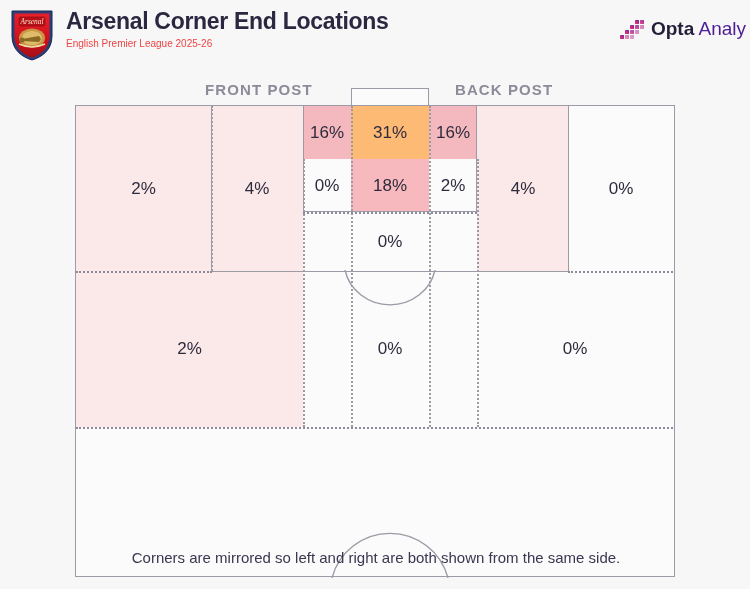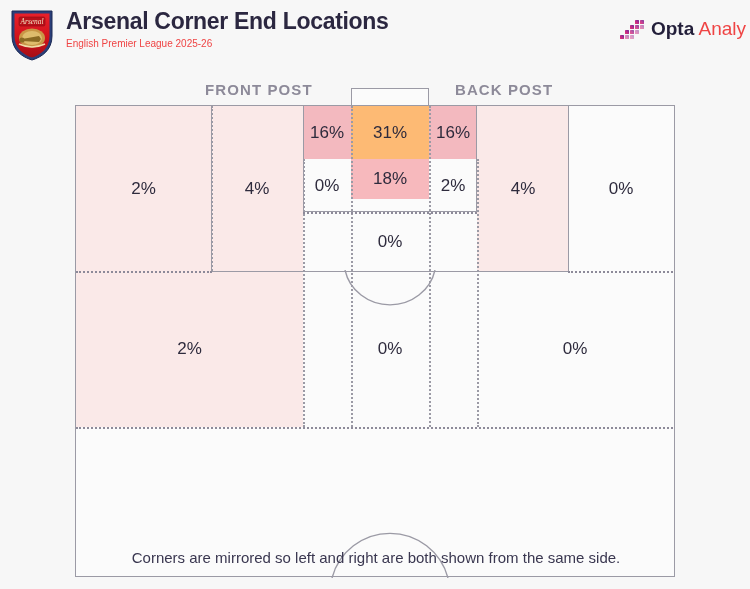--- a/index.html
+++ b/index.html
@@ -28,21 +28,21 @@
   .subtitle{
     position:absolute;left:66px;top:38px;
     font-size:10px;font-weight:normal;color:#ef4444;white-space:nowrap;
   }
   .opta{
     position:absolute;right:0px;top:16px;
     display:flex;align-items:center;gap:6px;
   }
   .opta-mark{width:26px;height:26px;display:block;}
   .opta-word{font-size:19px;font-weight:bold;color:#231f3a;white-space:nowrap;}
-  .opta-word .light{font-weight:normal;color:#ef4444;}
+  .opta-word .light{font-weight:normal;color:#4c1d95;}
 
   
   .postlabel{
     position:absolute;top:81px;
     font-size:15px;font-weight:bold;letter-spacing:1.1px;
     color:#8d8a99;white-space:nowrap;
   }
   .postlabel.front{left:205px;}
   .postlabel.back{left:455px;}
 
@@ -153,21 +153,21 @@
   <div class="zone" style="left:275px;top:0;width:78px;height:53px;background:#fdba74;">
     <span>31%</span>
   </div>
   <div class="zone" style="left:353px;top:0;width:48px;height:53px;background:#f3b9bf;">
     <span>16%</span>
   </div>
 
   <div class="zone" style="left:227px;top:53px;width:48px;height:53px;background:#fbfbfb;">
     <span>0%</span>
   </div>
-  <div class="zone" style="left:275px;top:53px;width:78px;height:40px;background:#f7b9bd;">
+  <div class="zone" style="left:275px;top:53px;width:78px;height:53px;background:#f7b9bd;">
     <span>18%</span>
   </div>
   <div class="zone" style="left:353px;top:53px;width:48px;height:53px;background:#fbfbfb;">
     <span>2%</span>
   </div>
 
   <div class="zone" style="left:227px;top:106px;width:174px;height:59px;background:#fbfbfb;">
     <span>0%</span>
   </div>
 

